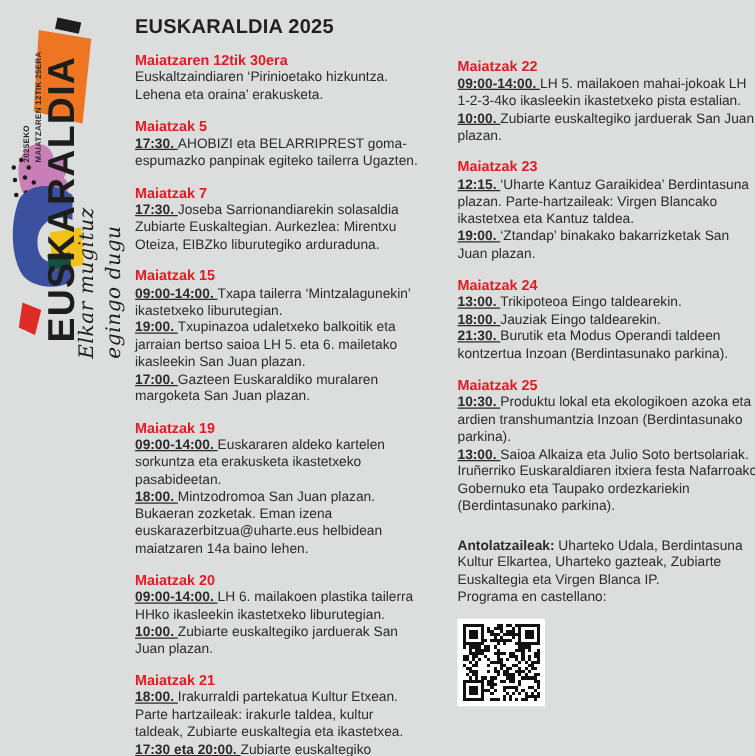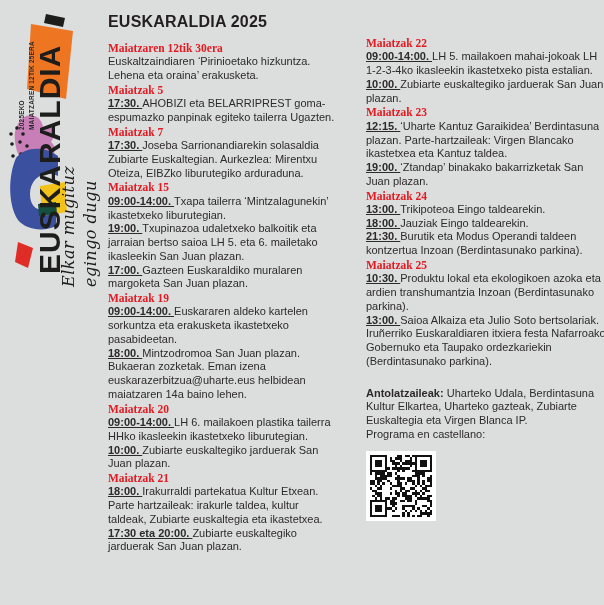--- a/index.html
+++ b/index.html
@@ -39,21 +39,21 @@
   
   .col { position:absolute; }
   .col1 { left:108px; top:13px; width:231px; }
   .col2 { left:366px; top:36px; width:243px; }
   .title {
     font-size:16px; font-weight:bold; color:#231f20;
     margin-bottom:10px; letter-spacing:.2px;
   }
   .date-heading {
     color:#e21b23; font-weight:bold;
-    font-size:11.5px; line-height:1.25; margin-top:0;font-family:Liberation Serif, serif;
+    font-size:11.5px; line-height:1.25; margin-top:11px;
   }
   .event { font-size:11px; line-height:1.25; }
   .event b { color:#2d2a2b;text-decoration:underline; }
 
   .organizers { font-size:11px; line-height:1.25; margin-top:18px; }
   .qr-label  { font-size:11px; line-height:1.25; }
   .qr {
     margin-top:9px; width:70px; height:70px;
     background:#ffffff; padding:4px;
   }

